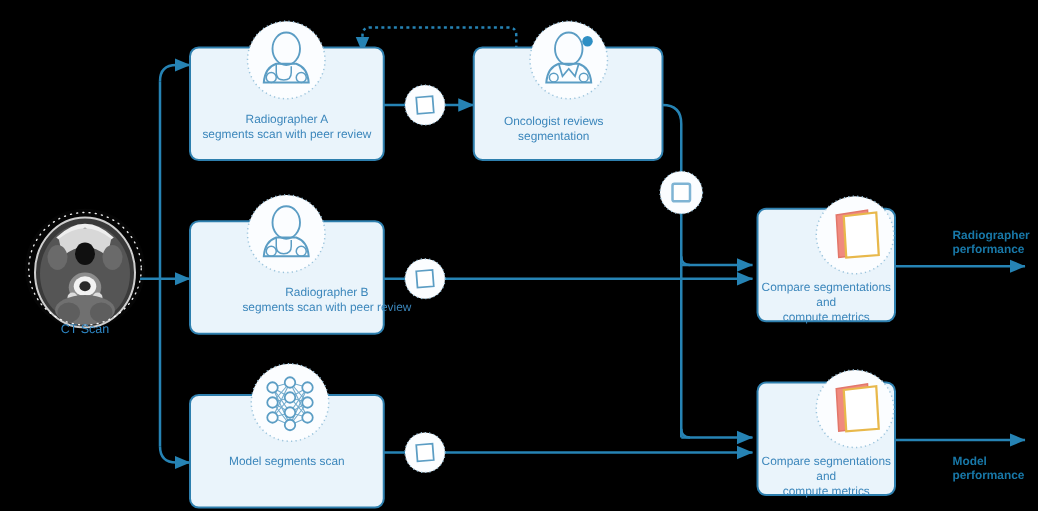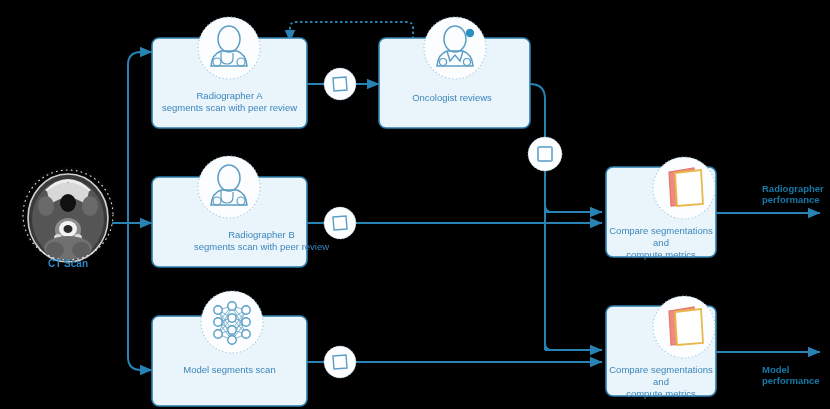--- a/index.html
+++ b/index.html
@@ -11,21 +11,21 @@
   .boxlabel{
     position:absolute;text-align:center;color:#3b86bb;
     font-size:9.5px;line-height:12px;font-family:"Liberation Sans",sans-serif;
     pointer-events:none;
   }
   .outlabel{
     position:absolute;color:#1878a8;font-size:9.5px;line-height:11px;
     font-weight:bold;font-family:Liberation Sans, sans-serif;
   }
   .scanlabel{
-    position:absolute;color:#2d86c4;font-size:10px;font-weight:bold;
+    position:absolute;color:#2d86c4;font-size:10px;font-weight:normal;
     font-family:"Liberation Sans",sans-serif;text-align:center;width:120px;
   }
 </style>
 </head>
 <body>
 
 <div id="stage">
 
   <svg viewBox="0 0 830 409">
     <defs>
@@ -217,22 +217,23 @@
     </g>
   </svg>
 
   <div class="scanlabel" style="left:8px;top:258px;">CT Scan</div>
 
   <div class="boxlabel" style="left:152px;top:90px;width:155px;">
     <div>Radiographer A</div>
     <div>segments scan with peer review</div>
   </div>
 
-  <div class="boxlabel" style="left:379px;top:92px;width:128px;padding-left:9px;">
+  <div class="boxlabel" style="left:379px;top:92px;width:128px;">
     <div>Oncologist reviews</div>
+    <div>segmentation</div>
   </div>
 
   <div class="boxlabel" style="left:152px;top:229px;width:155px;margin-left:32px;">
     <div>Radiographer B</div>
     <div>segments scan with peer review</div>
   </div>
 
   <div class="boxlabel" style="left:152px;top:364px;width:155px;">
     <div>Model segments scan</div>
   </div>

